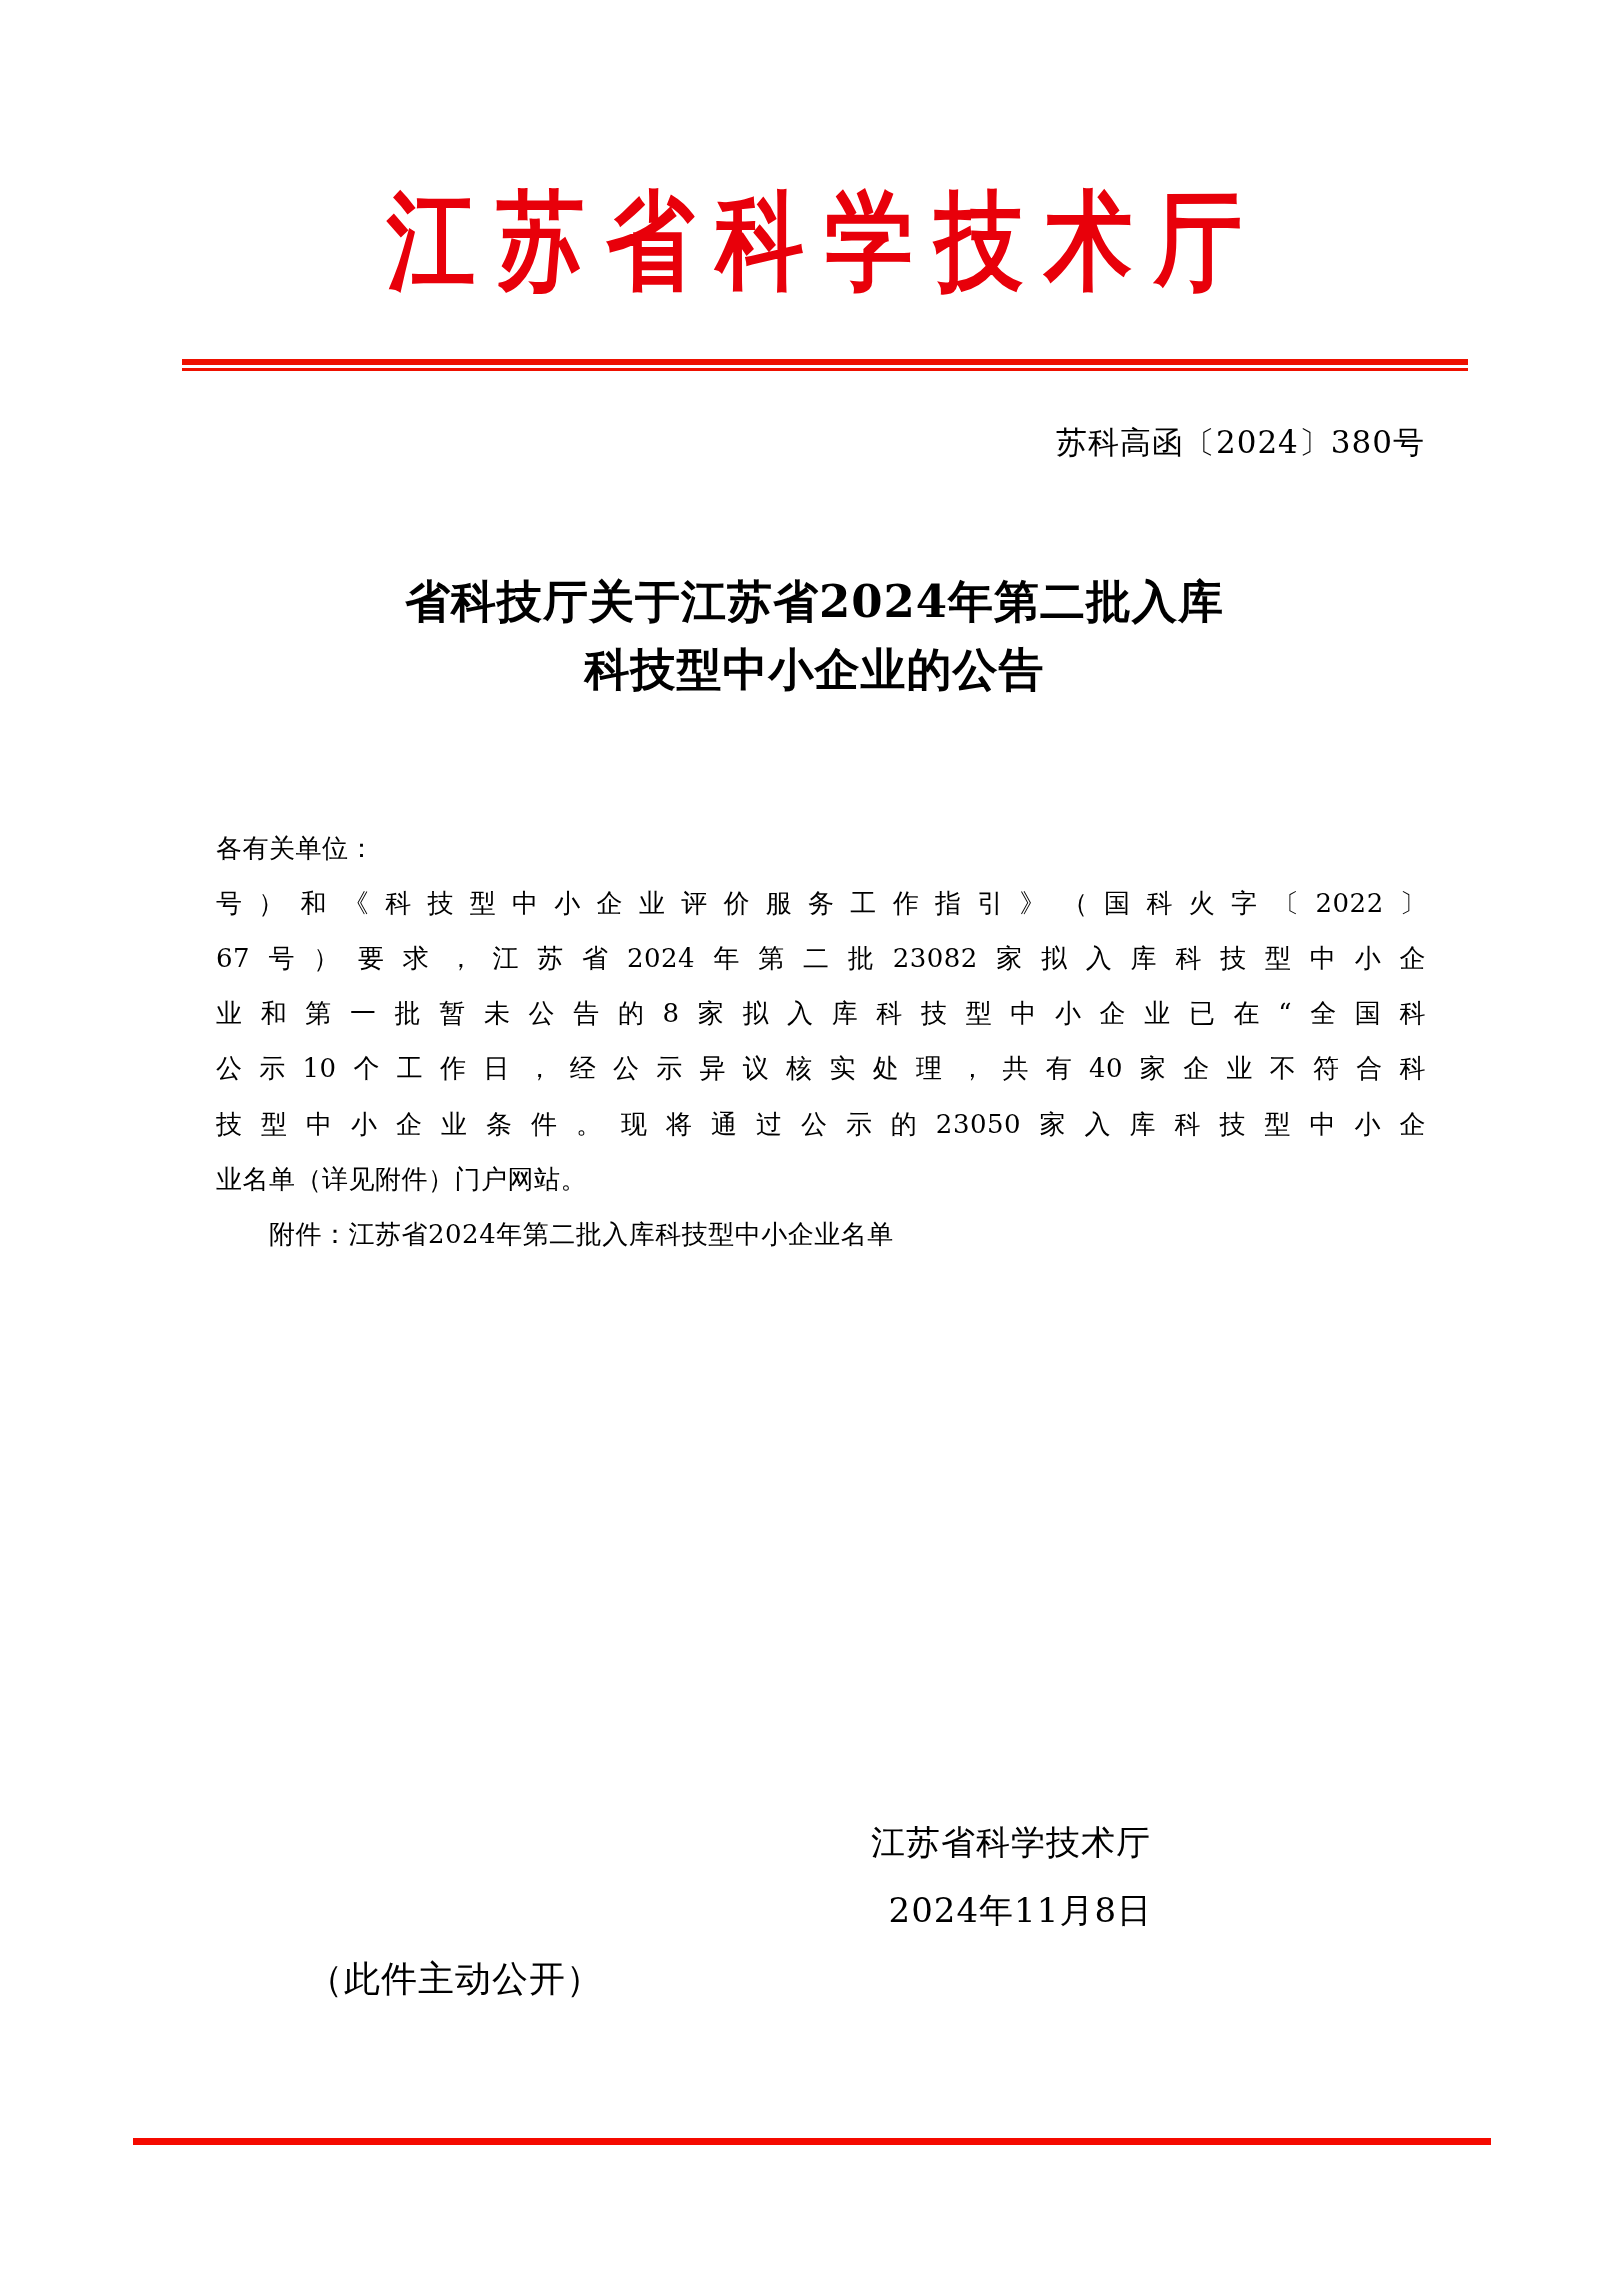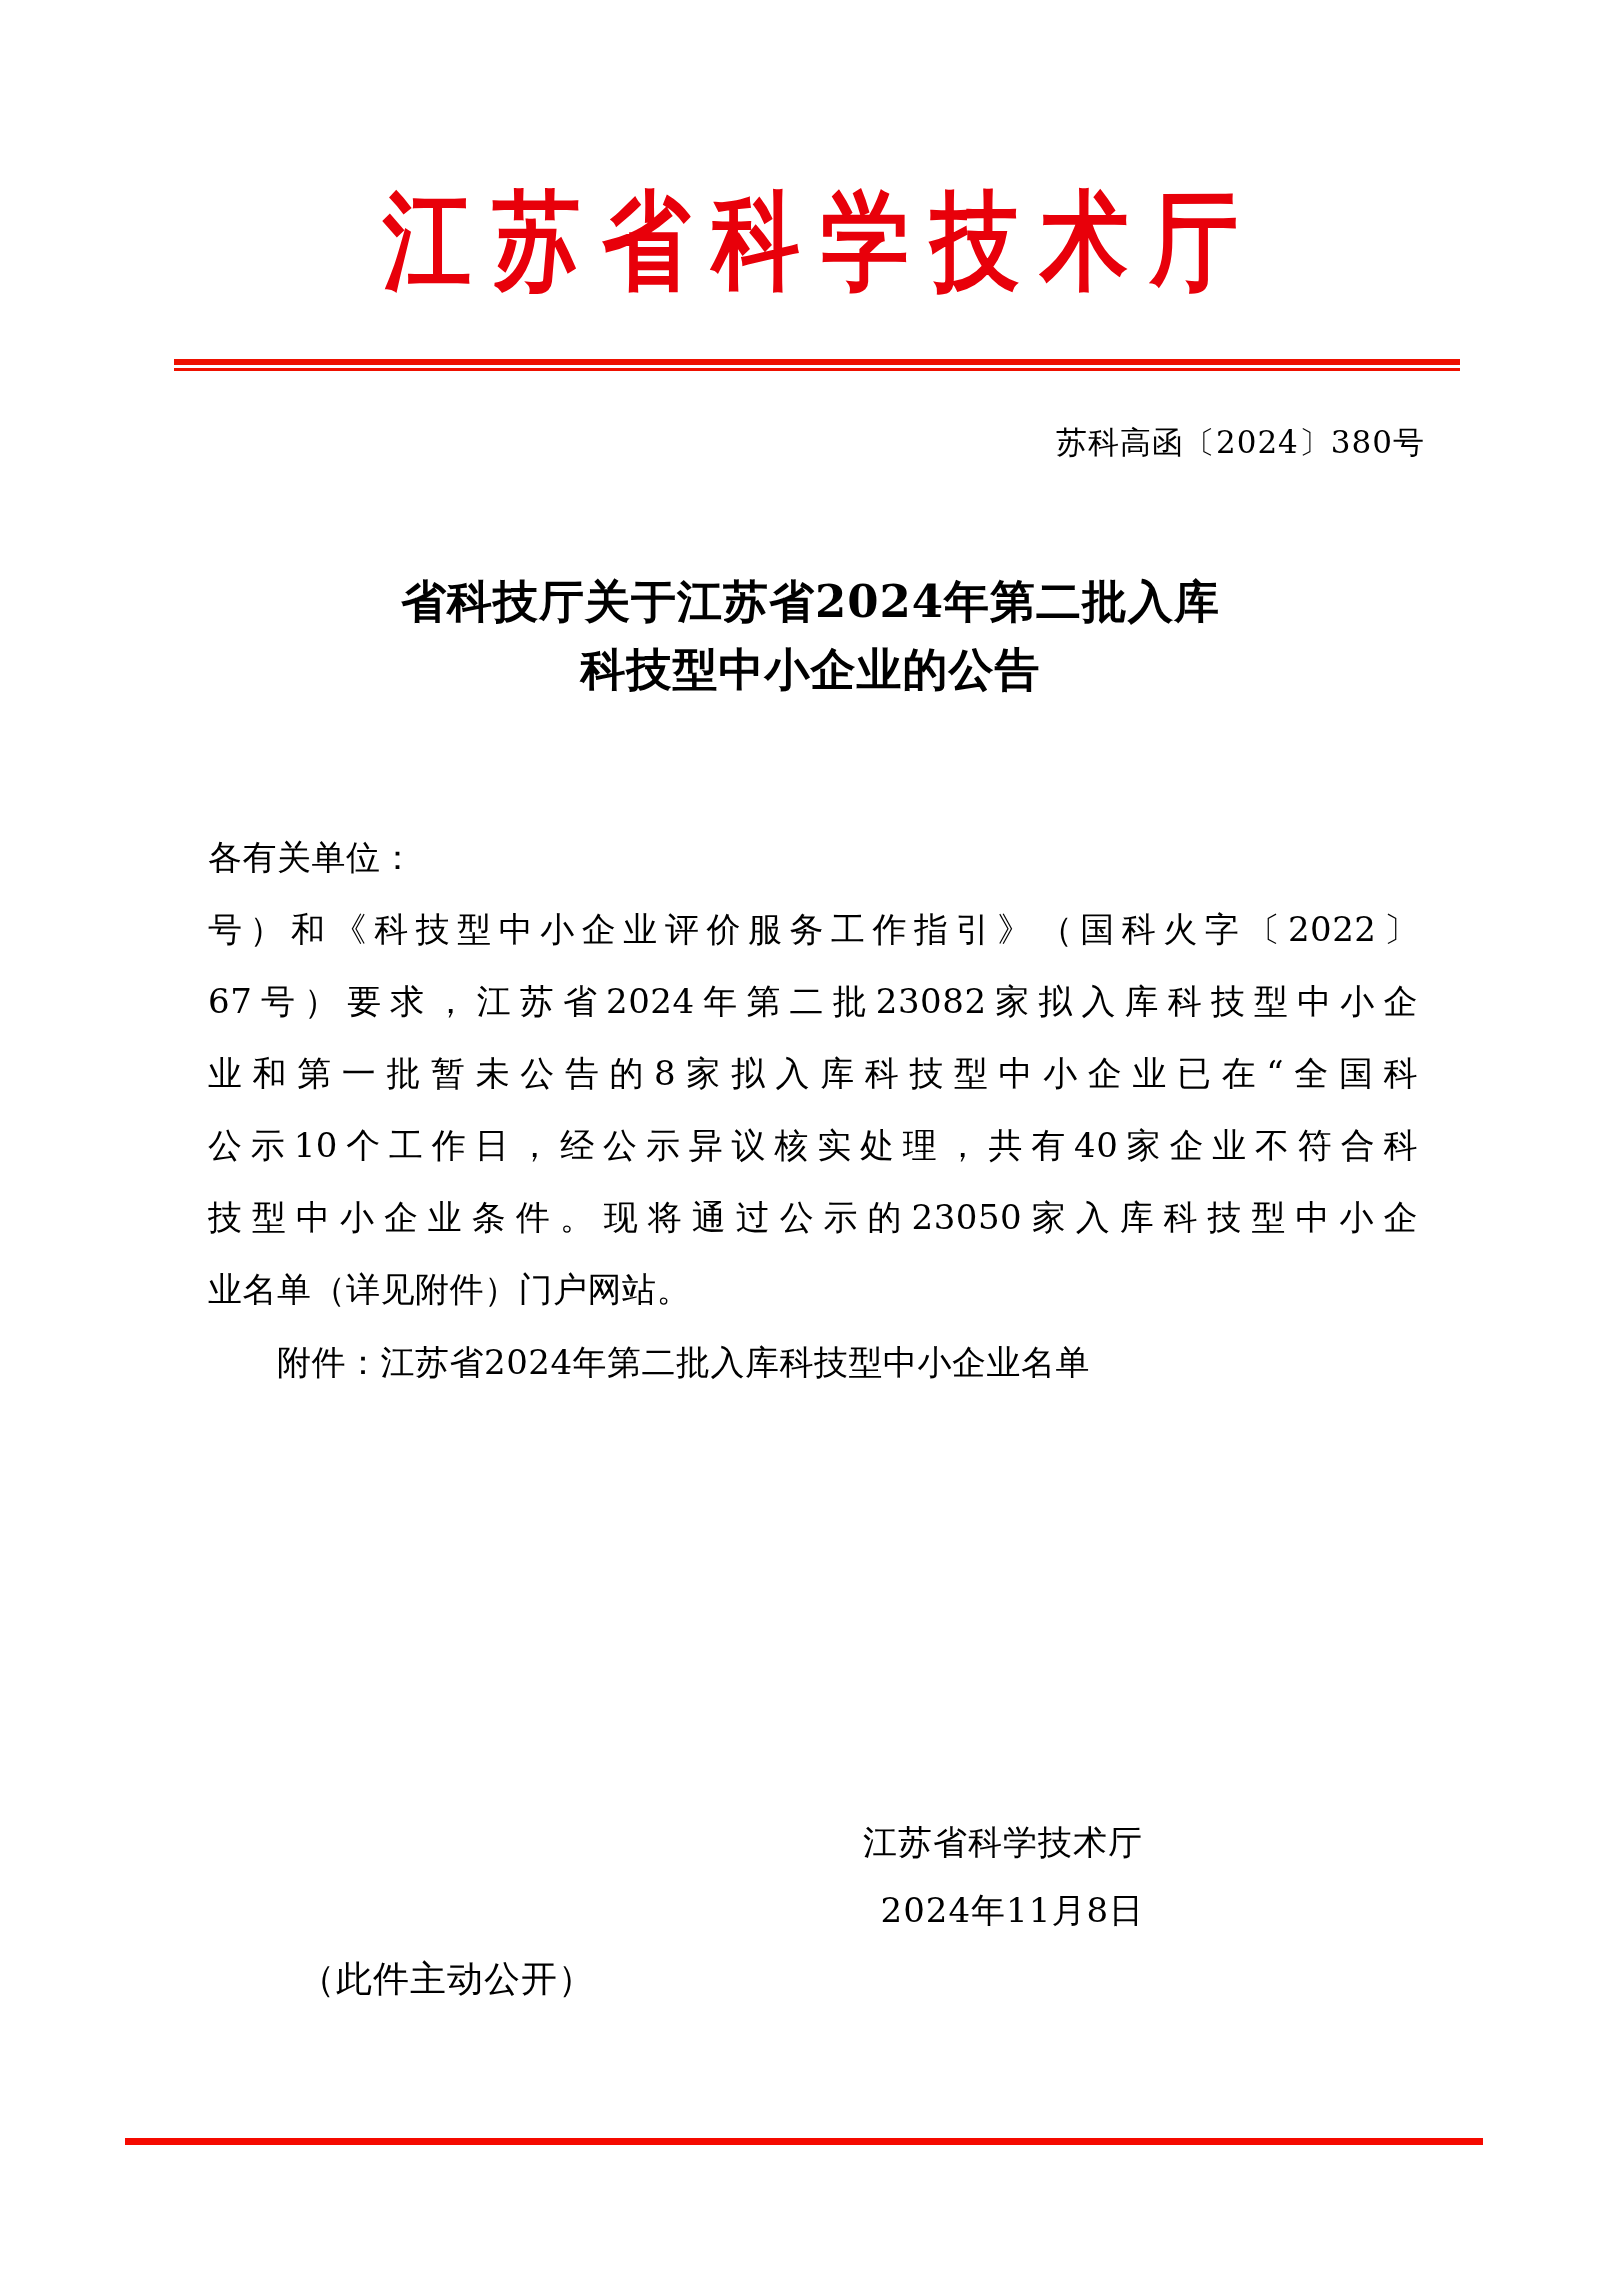--- a/index.html
+++ b/index.html
@@ -13,20 +13,21 @@
     position: relative;
     font-family: "DejaVu Serif", "Liberation Serif", serif;
     color: #000000;
     overflow: hidden;
   }
 
   .page {
     position: absolute;
     inset: 0;
     background: #ffffff;
+    margin-left: 8px;
   }
 
   
   .masthead {
     position: absolute;
     left: 0;
     right: 0;
     top: 186px;
     text-align: center;
   }
@@ -86,21 +87,21 @@
     letter-spacing: 1px;
   }
   .doc-title .tline { display: block; white-space: nowrap; }
 
   
   .body-block {
     position: absolute;
     left: 208px;
     width: 1210px;
     top: 821px;
-    font-size: 34px;
+    font-size: 26px;
     line-height: 2.12;
     letter-spacing: 0.5px;
   }
   .body-line {
     display: block;
     white-space: nowrap;
     text-align: justify;
     text-align-last: justify;
   }
   .body-line.noj {

